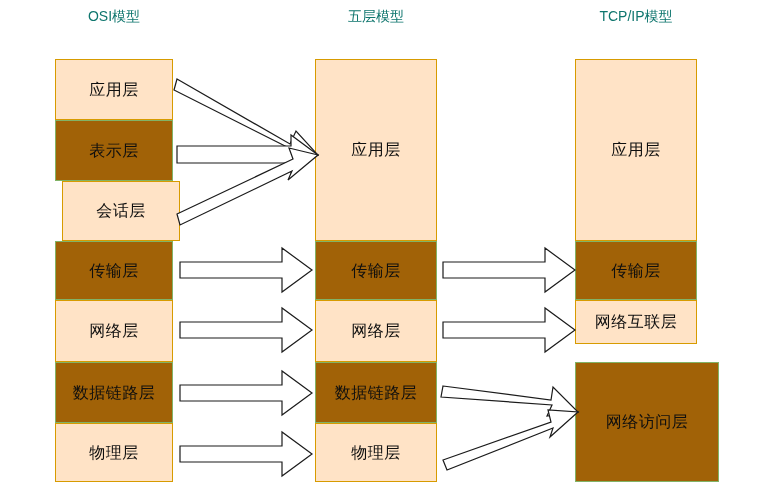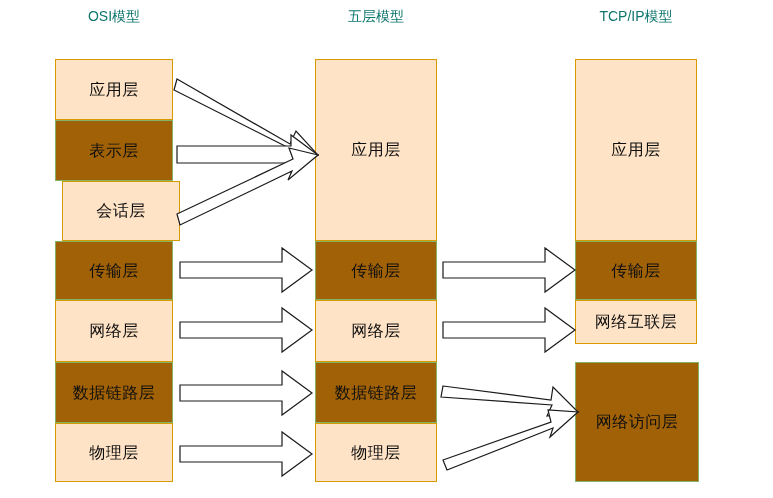--- a/index.html
+++ b/index.html
@@ -84,21 +84,21 @@
 
   <div class="layer-box fill-orange" style="left:315px; top:59px; width:122px; height:182px;">应用层</div>
   <div class="layer-box fill-green" style="left:315px; top:241px; width:122px; height:59px;">传输层</div>
   <div class="layer-box fill-orange" style="left:315px; top:300px; width:122px; height:62px;">网络层</div>
   <div class="layer-box fill-green" style="left:315px; top:362px; width:122px; height:61px;">数据链路层</div>
   <div class="layer-box fill-orange" style="left:315px; top:423px; width:122px; height:59px;">物理层</div>
 
   <div class="layer-box fill-orange" style="left:575px; top:59px; width:122px; height:182px;">应用层</div>
   <div class="layer-box fill-green" style="left:575px; top:241px; width:122px; height:59px;">传输层</div>
   <div class="layer-box fill-orange" style="left:575px; top:300px; width:122px; height:44px;">网络互联层</div>
-  <div class="layer-box fill-green" style="left:575px; top:362px; width:124px; height:120px;">网络访问层</div>
+  <div class="layer-box fill-green" style="left:575px; top:362px; width:144px; height:120px;">网络访问层</div>
 
   <svg class="arrows" viewBox="0 0 773 498">
 
     <polygon class="arrow-shape" points="177,79 290,144 296,131 318,155 288,161 293,150 174,90"></polygon>
 
     <polygon class="arrow-shape" points="177,146 291,146 291,135 318,155 291,174 291,163 177,163"></polygon>
 
     <polygon class="arrow-shape" points="177,214 293,159 289,148 318,155 288,180 292,171 180,225"></polygon>
 
     <polygon class="arrow-shape" points="180,262 282,262 282,248 312,270 282,292 282,278 180,278"></polygon>

